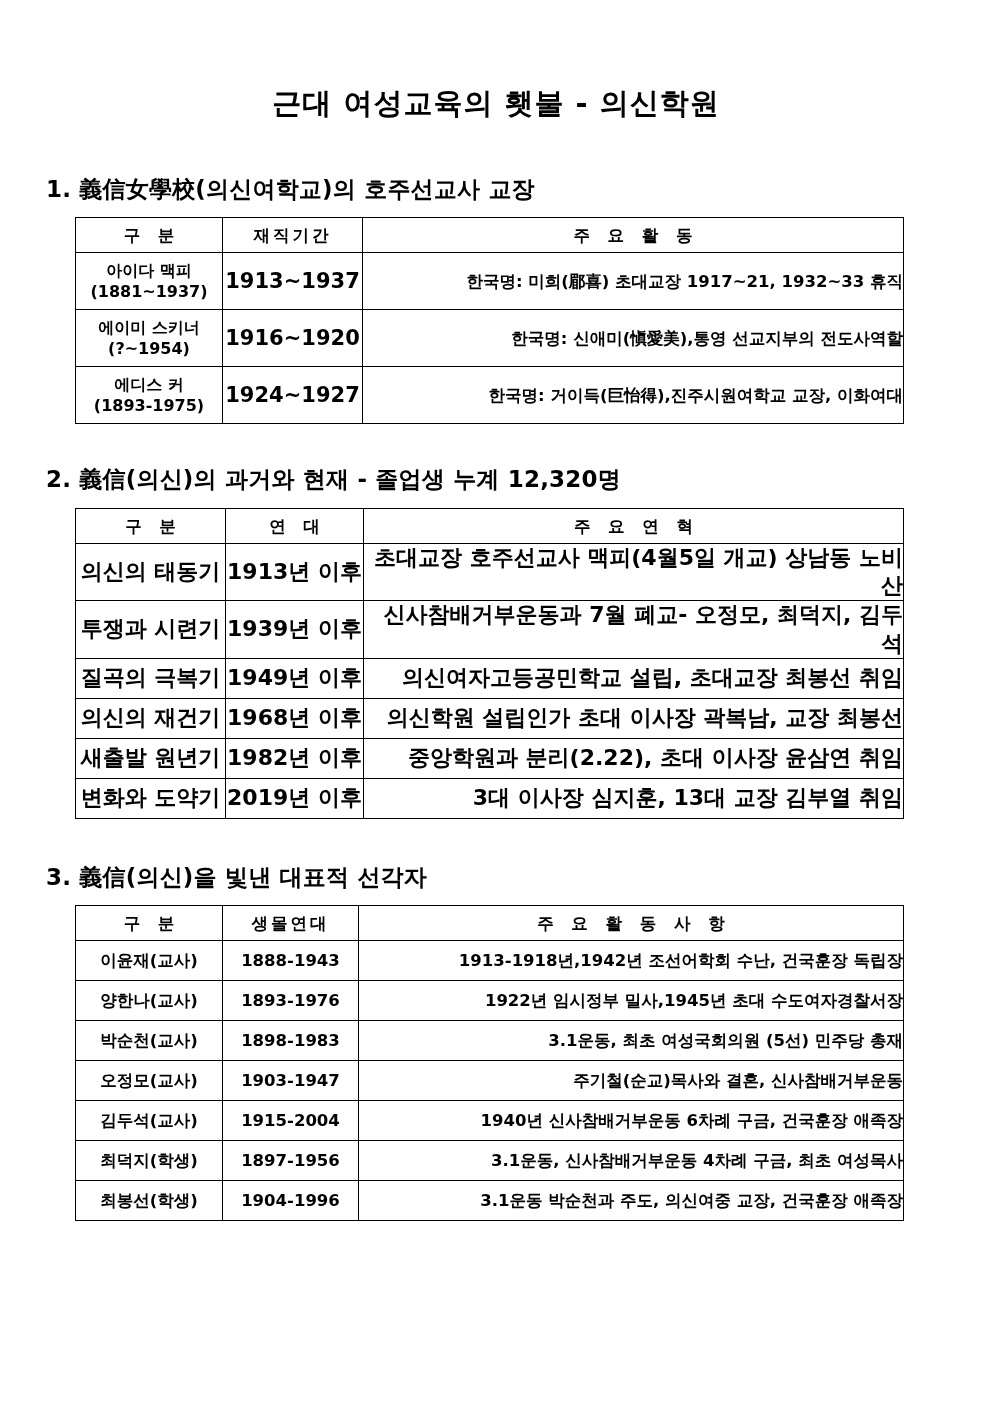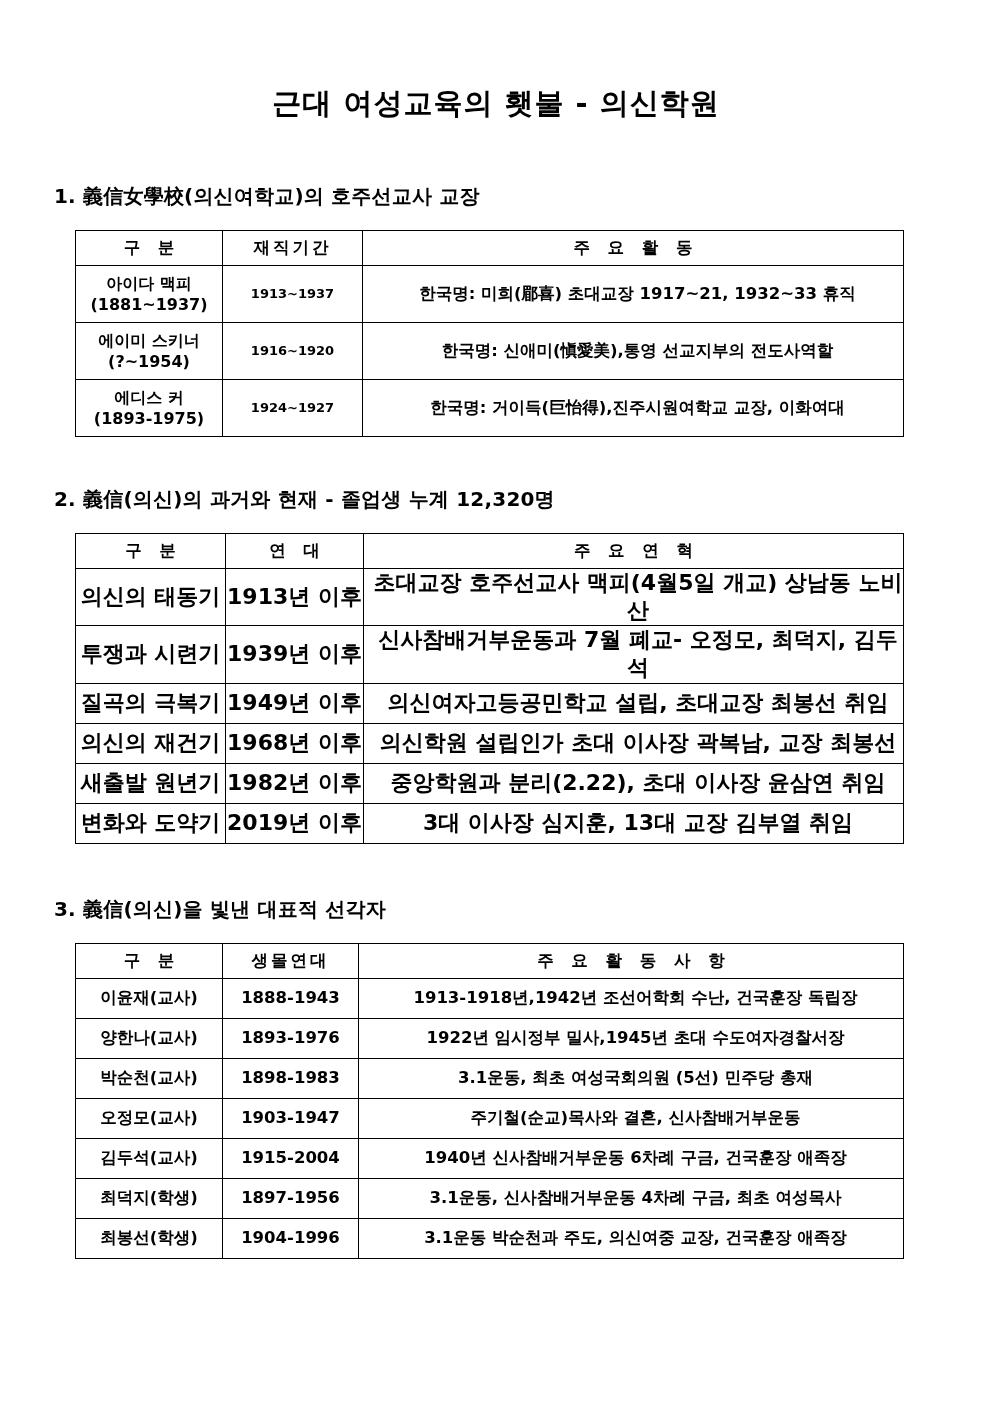--- a/index.html
+++ b/index.html
@@ -30,23 +30,23 @@
     font-size: 29px;
     font-weight: bold;
     letter-spacing: 1px;
     margin: 0;
     padding-top: 88px;
     line-height: 1.1;
   }
 
   
   .section-heading {
-    font-size: 20px;
+    font-size: 23px;
     font-weight: bold;
-    margin: 8px;
+    margin: 0;
     padding-left: 46px;
     line-height: 1.2;
     letter-spacing: 0.2px;
   }
   .sec1-head { padding-top: 56px; }
   .sec2-head { padding-top: 42px; }
   .sec3-head { padding-top: 45px; }
 
   
   .tbl-wrap {
@@ -68,34 +68,34 @@
     line-height: 1.28;
   }
   table.data th {
     text-align: center;
     height: 34px;
     letter-spacing: 3px;
     font-size: 16.5px;
   }
   table.data th.wide-sp { letter-spacing: 6px; padding-left: 6px; }
   table.data td.c { text-align: center; }
-  table.data td.l { text-align: center; padding-left: 9px; }
+  table.data td.l { text-align: right; padding-left: 9px; }
 
   
   .t1 col.c1 { width: 147px; }
   .t1 col.c2 { width: 140px; }
   .t1 col.c3 { width: 541px; }
   .t1 td.name {
     text-align: center;
     height: 56px;
     font-size: 16px;
     line-height: 1.32;
   }
   .t1 td.name .ln2 { display: block; }
-  .t1 td.period { font-size: 13px; }
+  .t1 td.period { font-size: 21px; }
   .t1 td.act { font-size: 16.5px; }
 
   
   .t2 col.c1 { width: 150px; }
   .t2 col.c2 { width: 138px; }
   .t2 col.c3 { width: 540px; }
   .t2 td { height: 39px; font-size: 22px; }
 
   
   .t3 col.c1 { width: 147px; }

